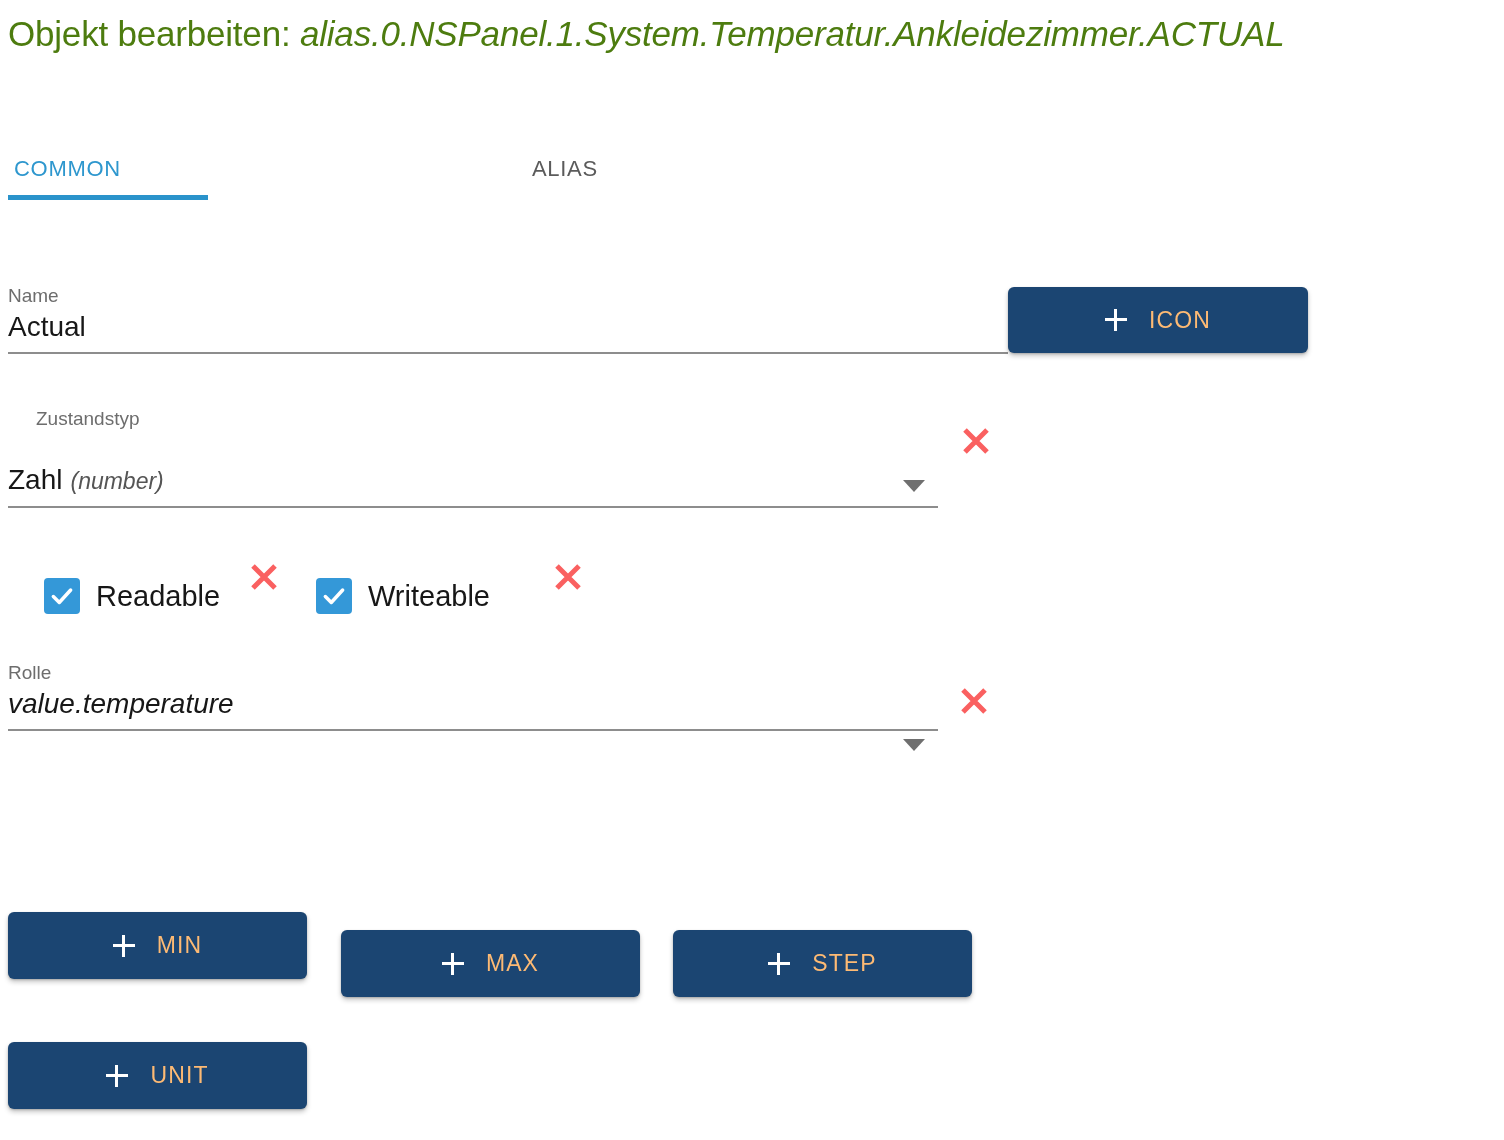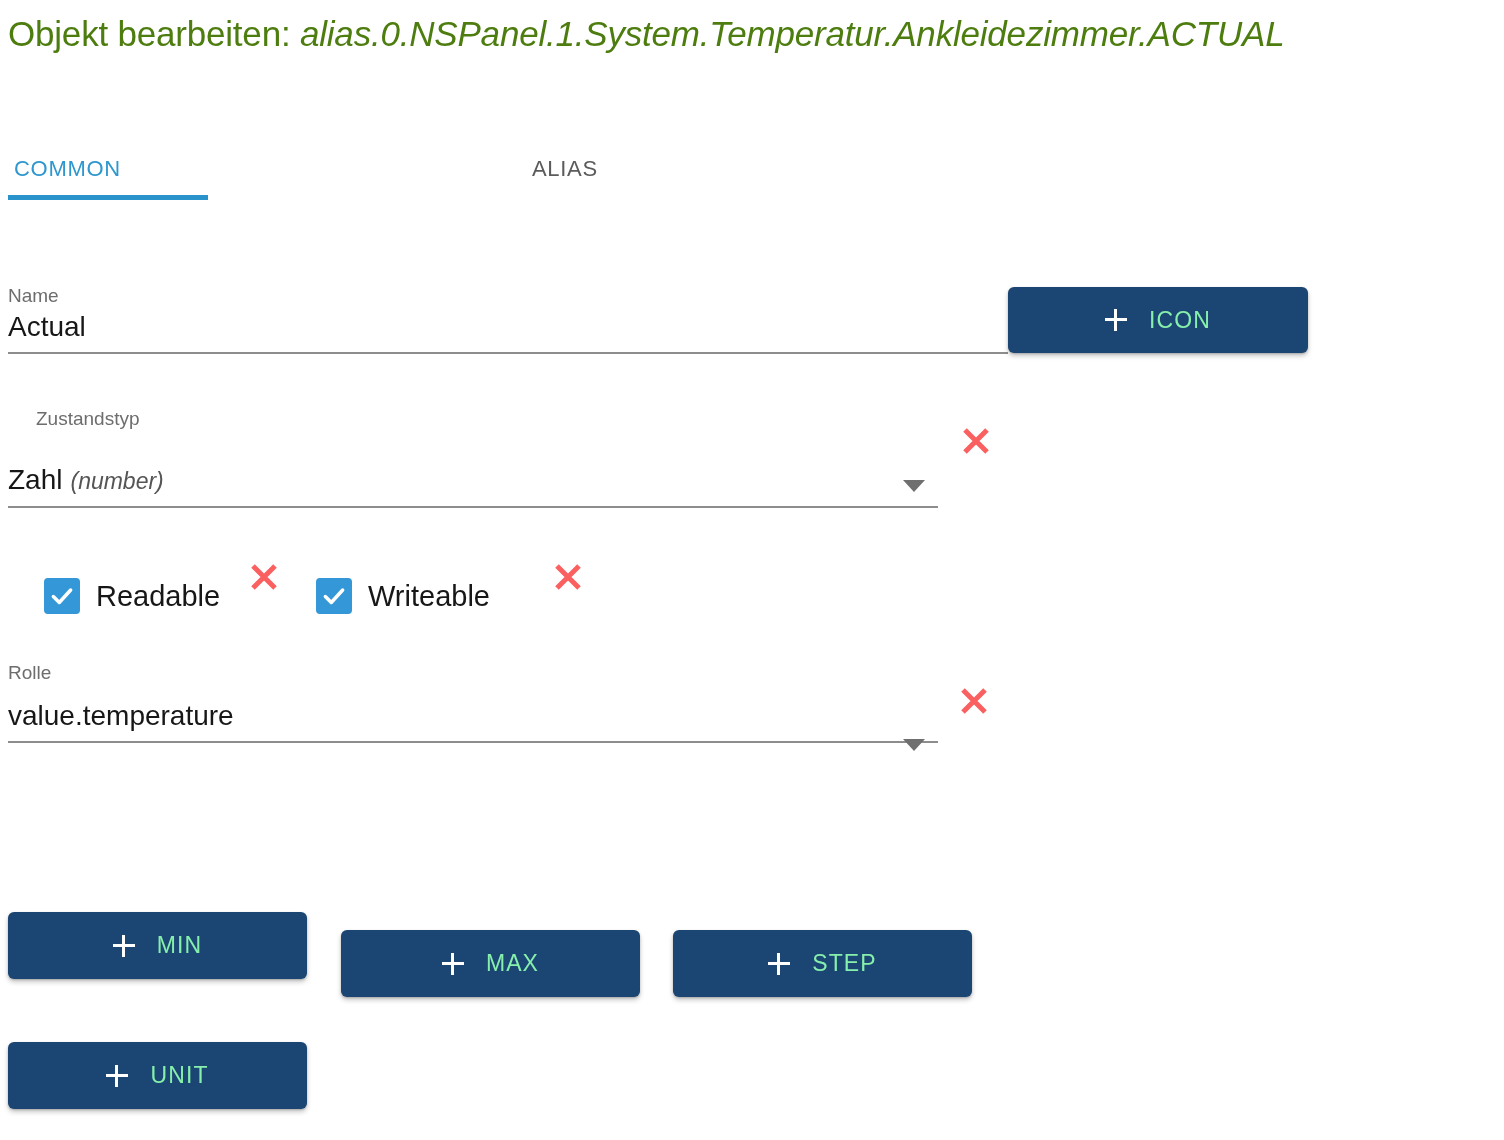--- a/index.html
+++ b/index.html
@@ -133,21 +133,21 @@
     font-size: 29px;
     color: #171717;
     margin-left: 16px;
     white-space: nowrap;
   }
 
   
   .btn {
     position: absolute;
     background: #1b4572;
-    color: #86efac;
+    color: #fdba74;
     border: none;
     border-radius: 6px;
     font-family: "Liberation Sans", sans-serif;
     font-size: 23px;
     letter-spacing: 1.1px;
     display: flex;
     align-items: center;
     justify-content: center;
     gap: 22px;
     cursor: pointer;
@@ -235,21 +235,21 @@
     <span class="cbox-label">Writeable</span>
   </div>
   <div class="x-icon" style="left:552px; top:561px;">
     <svg viewBox="0 0 32 32" aria-hidden="true">
       <path d="M5 5 L27 27 M27 5 L5 27" stroke="#fa6060" stroke-width="5" fill="none"></path>
     </svg>
   </div>
 
   <div class="field" style="left:8px; top:662px; width:930px;">
     <div class="field-label">Rolle</div>
-    <div class="field-value" style="margin-top:12px;">value.temperature</div>
+    <div class="field-value" style="font-style:italic;">value.temperature</div>
     <div class="field-underline"></div>
   </div>
   <div class="caret" style="left:903px; top:739px;"></div>
   <div class="x-icon" style="left:958px; top:685px;">
     <svg viewBox="0 0 32 32" aria-hidden="true">
       <path d="M5 5 L27 27 M27 5 L5 27" stroke="#fa6060" stroke-width="5" fill="none"></path>
     </svg>
   </div>
 
 

